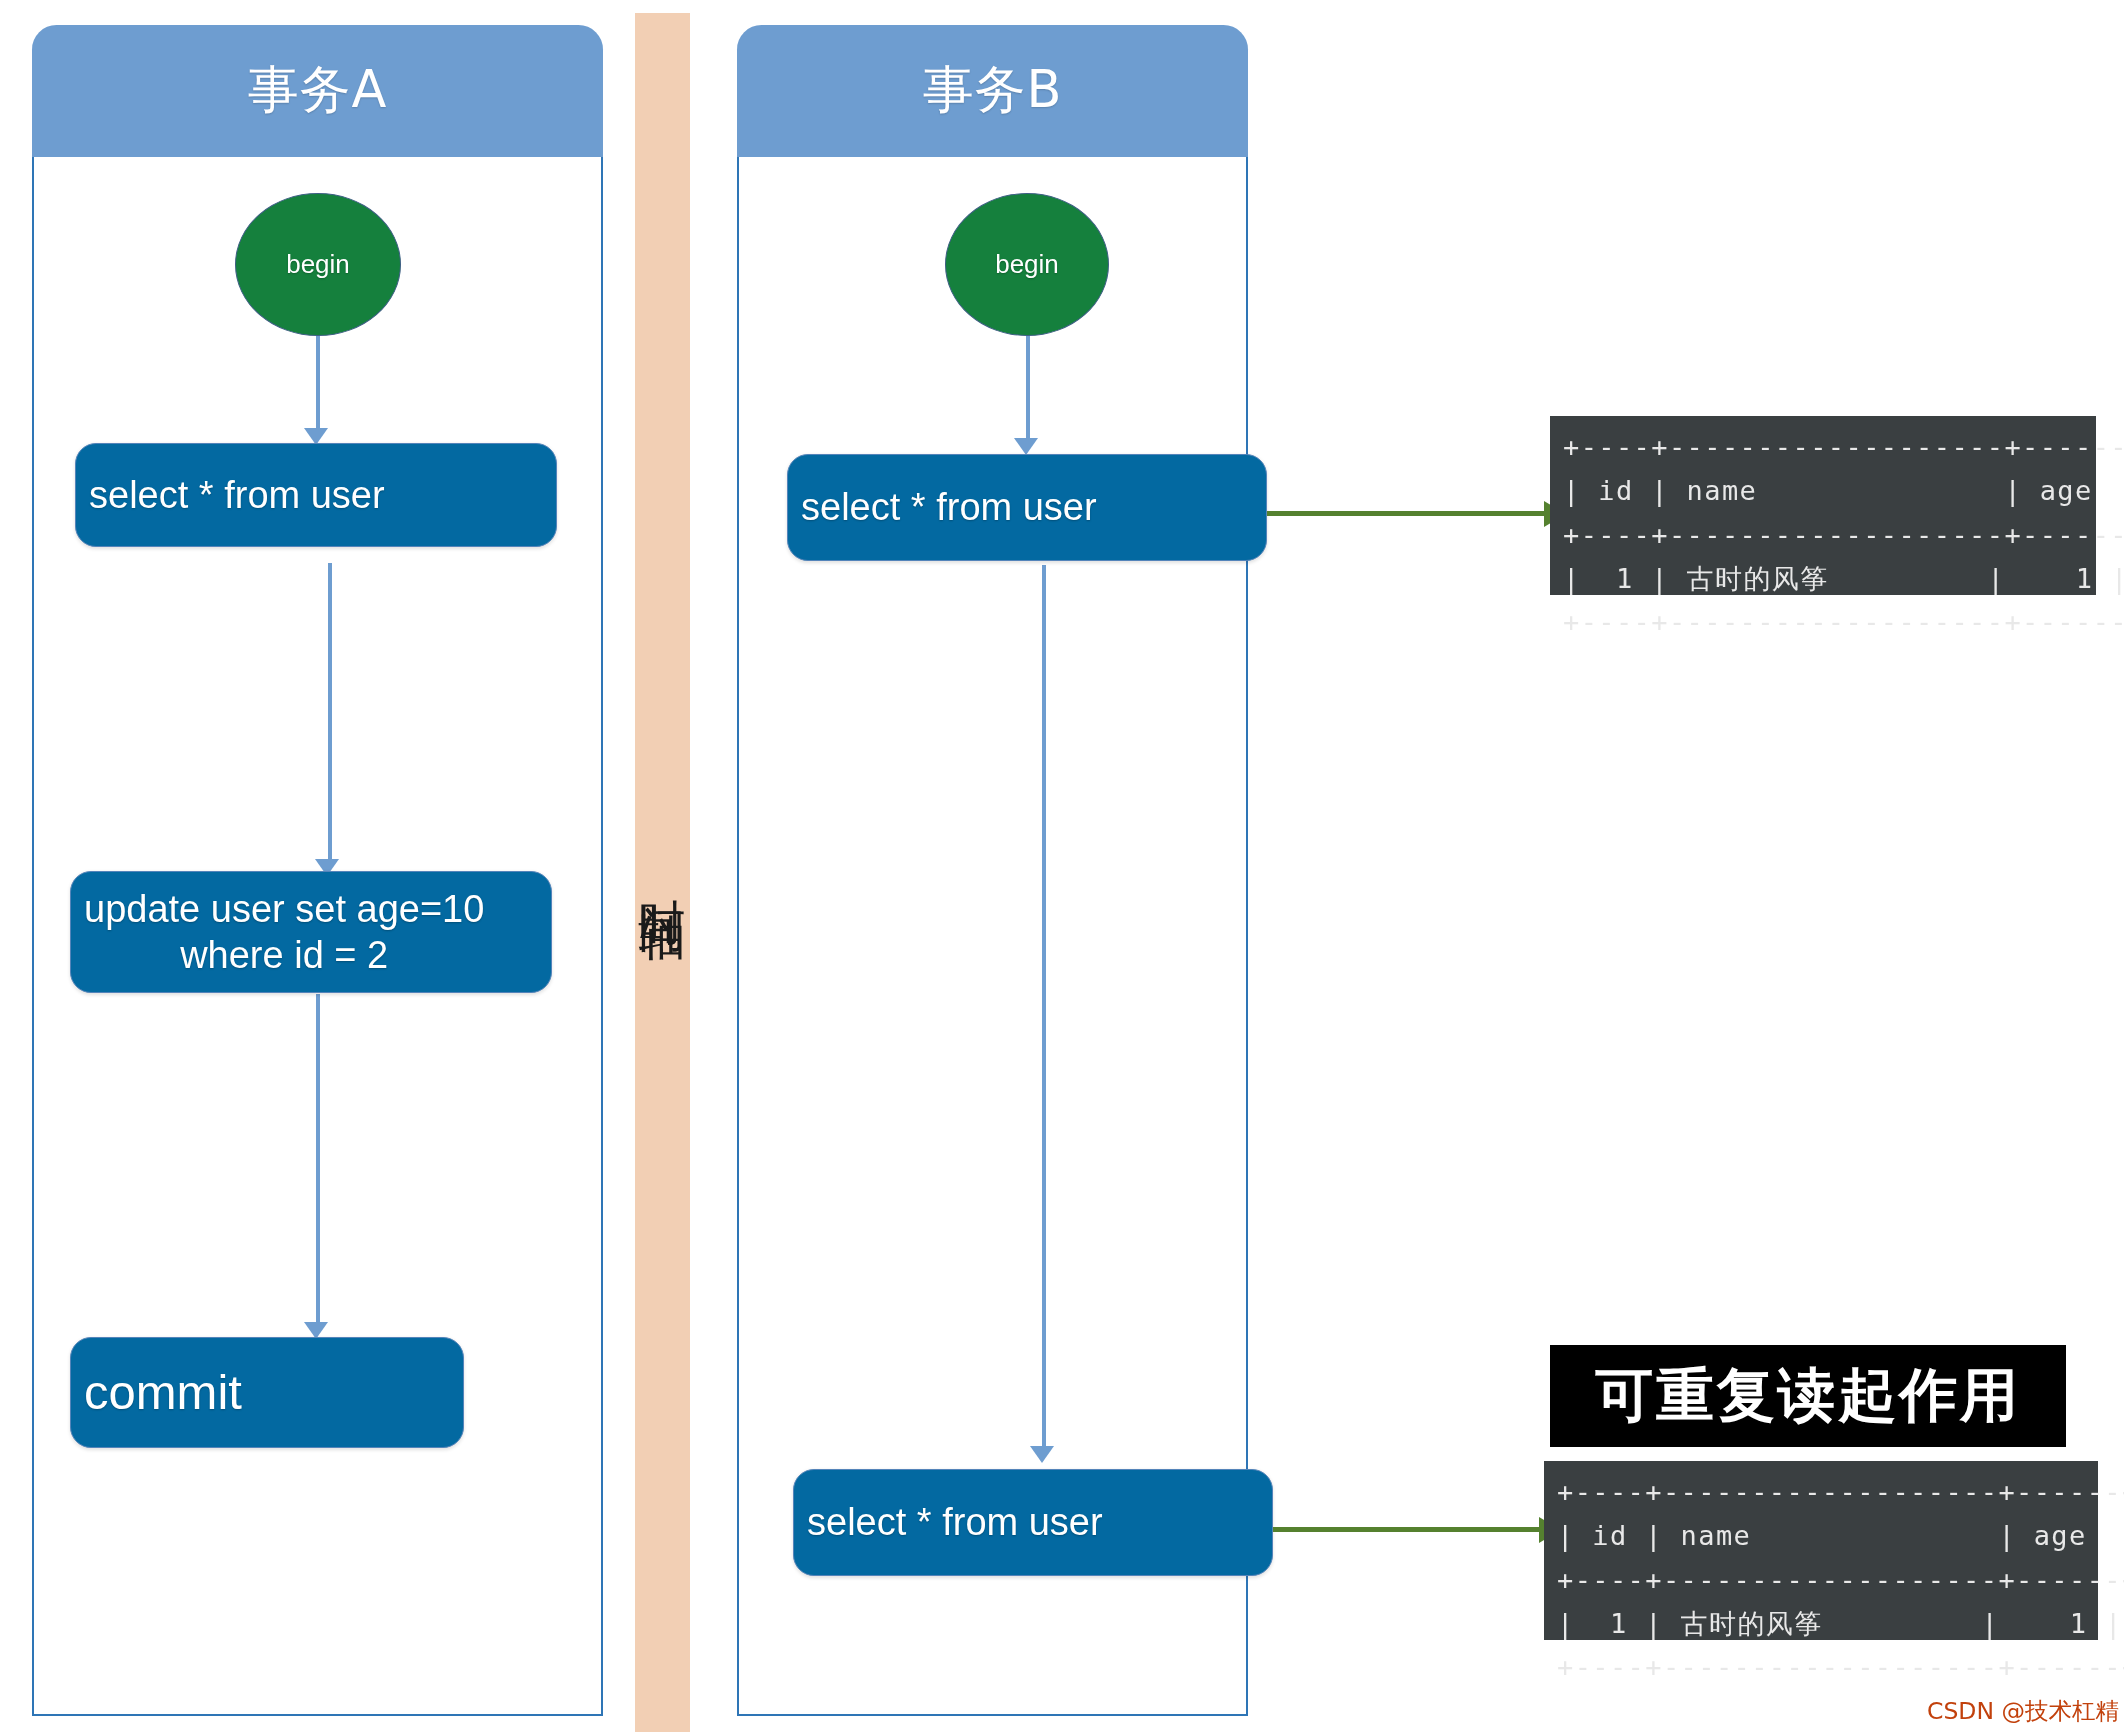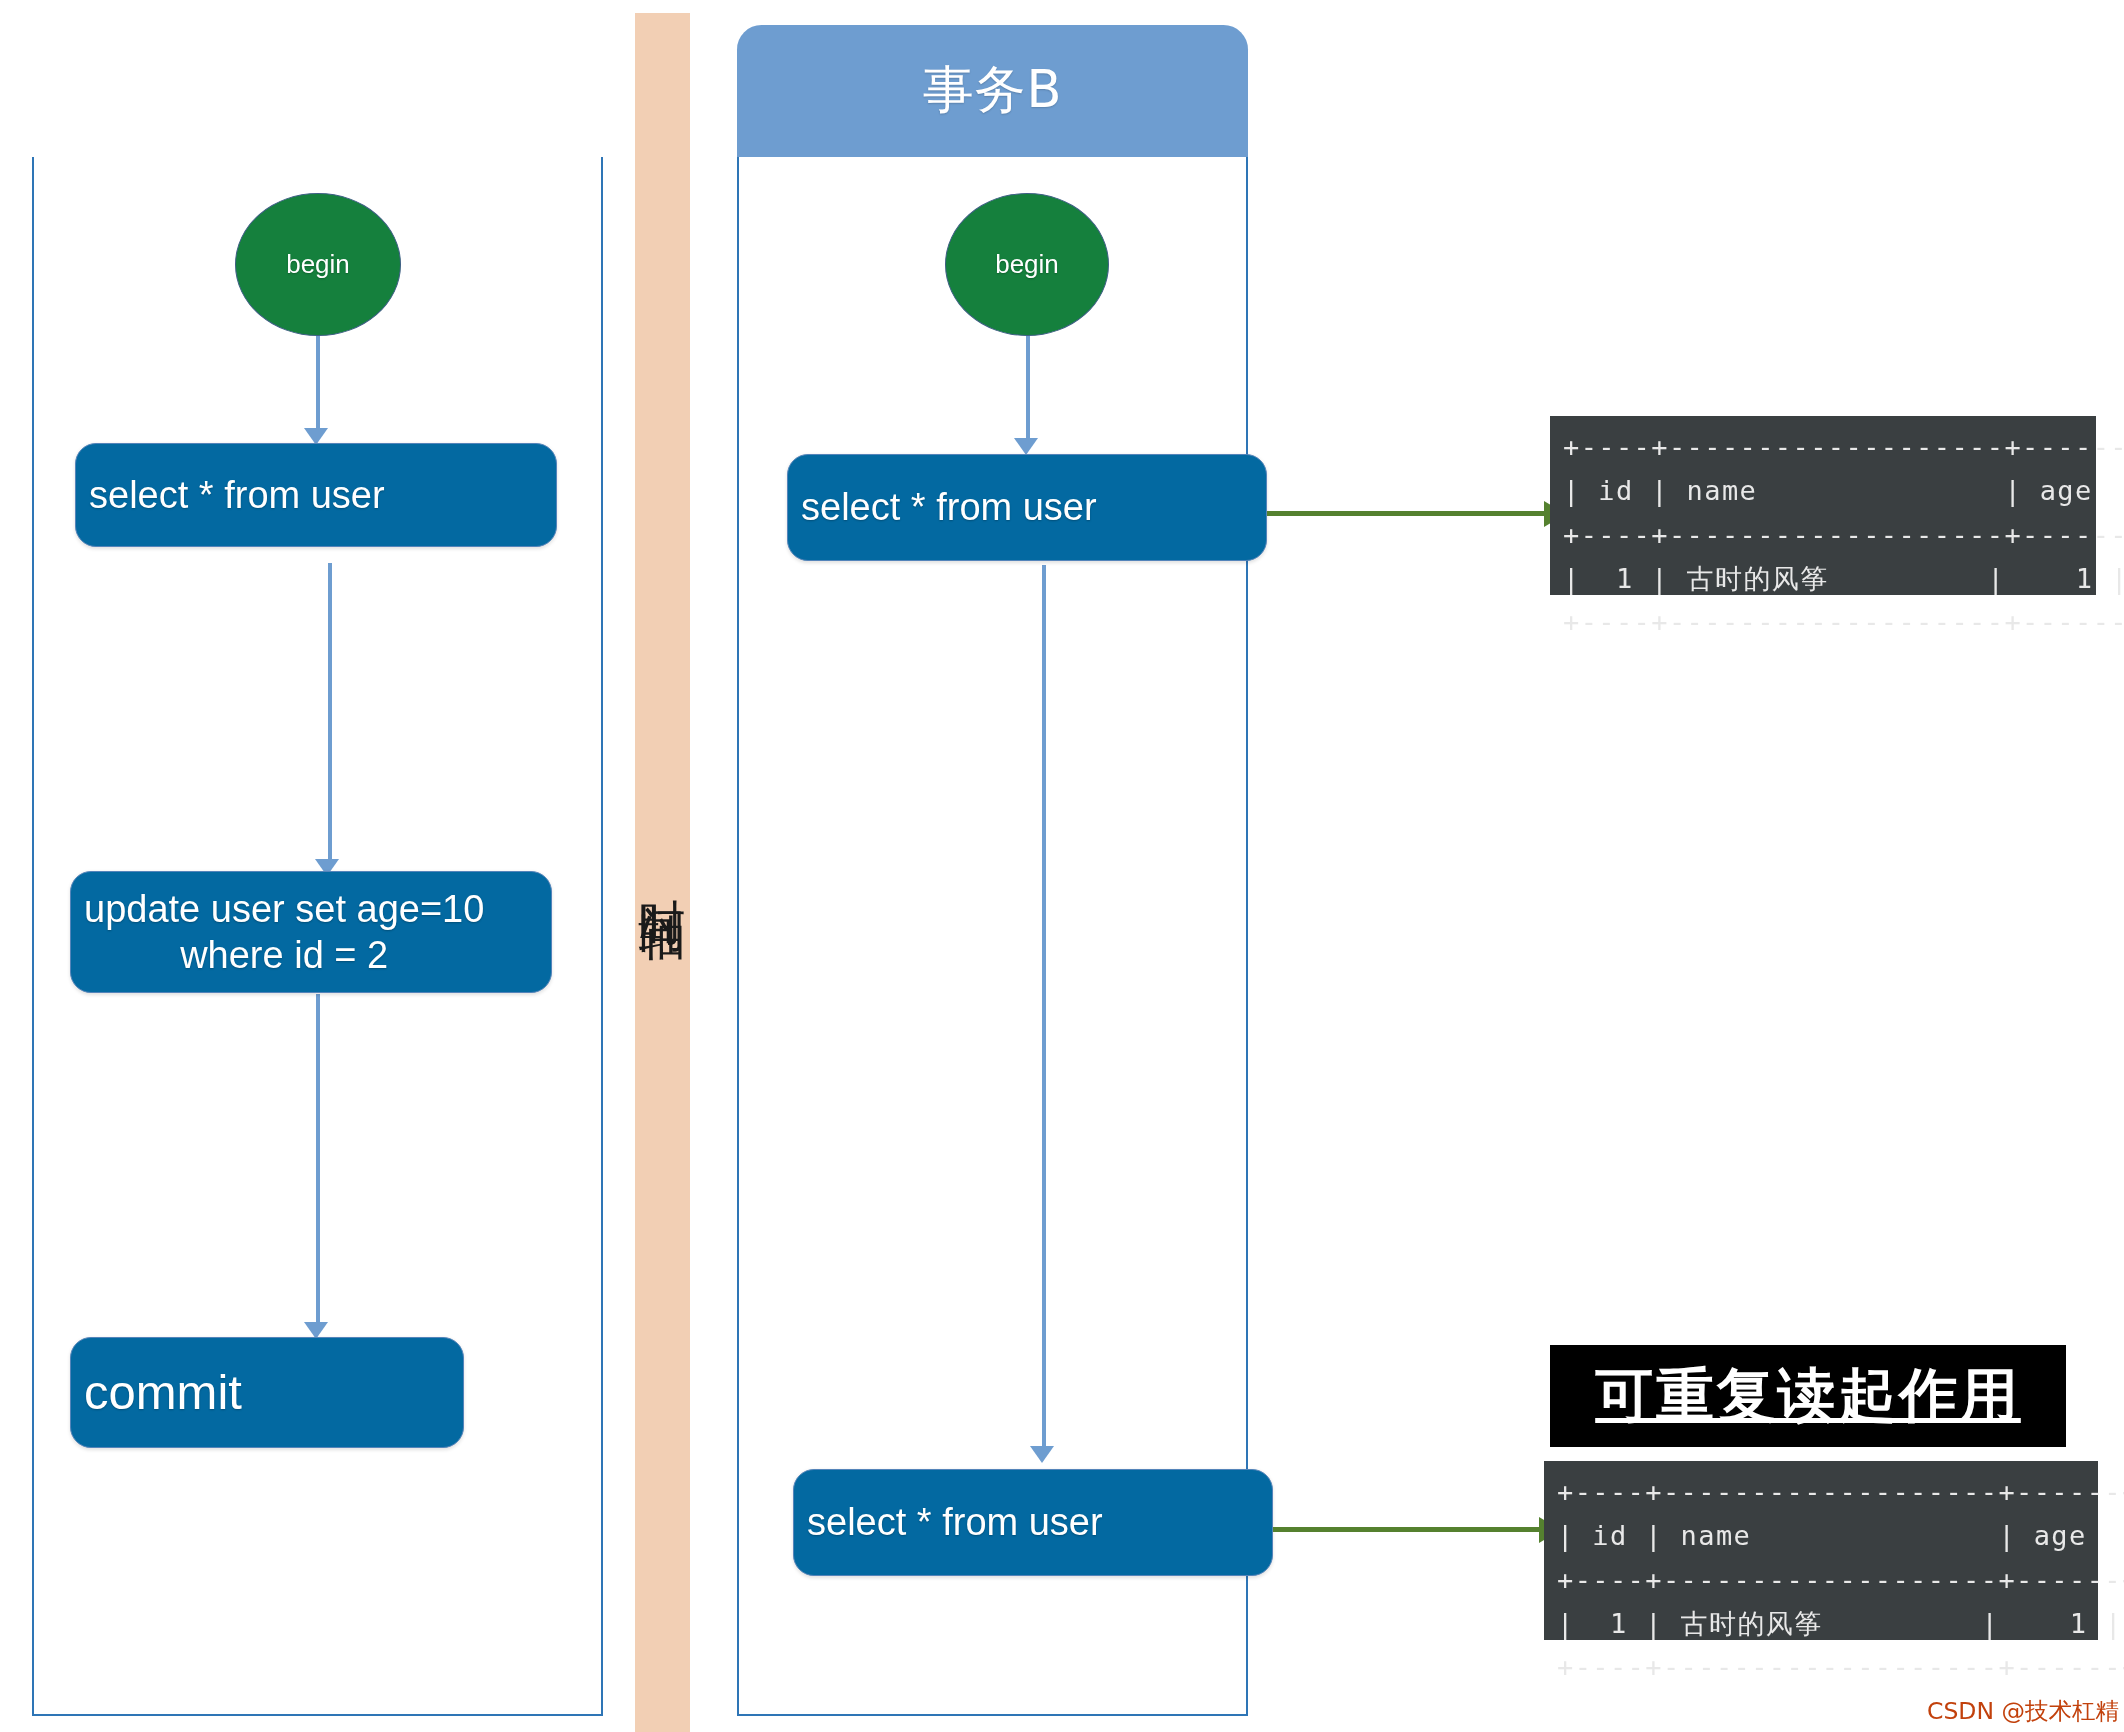--- a/index.html
+++ b/index.html
@@ -168,20 +168,21 @@
     font-family: "DejaVu Sans", "Liberation Sans", sans-serif;
     white-space: nowrap;
   }
 </style>
 </head>
 <body>
 
 <div id="canvas">
 
   <div class="lane" id="lane-a" style="left:32px; top:24.5px; width:571px; height:1691px;">
+    <div class="lane-header">事务A</div>
     <div class="lane-body"></div>
   </div>
 
   <div class="vline" style="left:316px; top:330px; height:104px;"></div>
   <div class="varrow" style="left:304px; top:428px;"></div>
 
   <div class="vline" style="left:328px; top:563px; height:299px;"></div>
   <div class="varrow" style="left:315px; top:859px;"></div>
 
   <div class="vline" style="left:316px; top:994px; height:331px;"></div>
@@ -236,21 +237,21 @@
 
   <div class="green-arrow" style="left:1273px; top:1527px; width:277px;"></div>
   <div class="green-head" style="left:1539px; top:1517px;"></div>
 
   <div class="console-table" style="left:1550px; top:416px; width:546px; height:179px;">+----+-------------------+------+
 | id | name              | age  |
 +----+-------------------+------+
 |  1 | 古时的风筝         |    1 |
 +----+-------------------+------+</div>
 
-  <div id="banner" style="left:1550px; top:1345px; width:516px; height:102px;text-decoration:underline;">
+  <div id="banner" style="left:1550px; top:1345px; width:516px; height:102px;">
     <span>可重复读起作用</span>
   </div>
 
   <div class="console-table" style="left:1544px; top:1461px; width:554px; height:179px;">+----+-------------------+------+
 | id | name              | age  |
 +----+-------------------+------+
 |  1 | 古时的风筝         |    1 |
 +----+-------------------+------+</div>
 
   <div id="watermark" style="left:1927px; top:1695px;">

